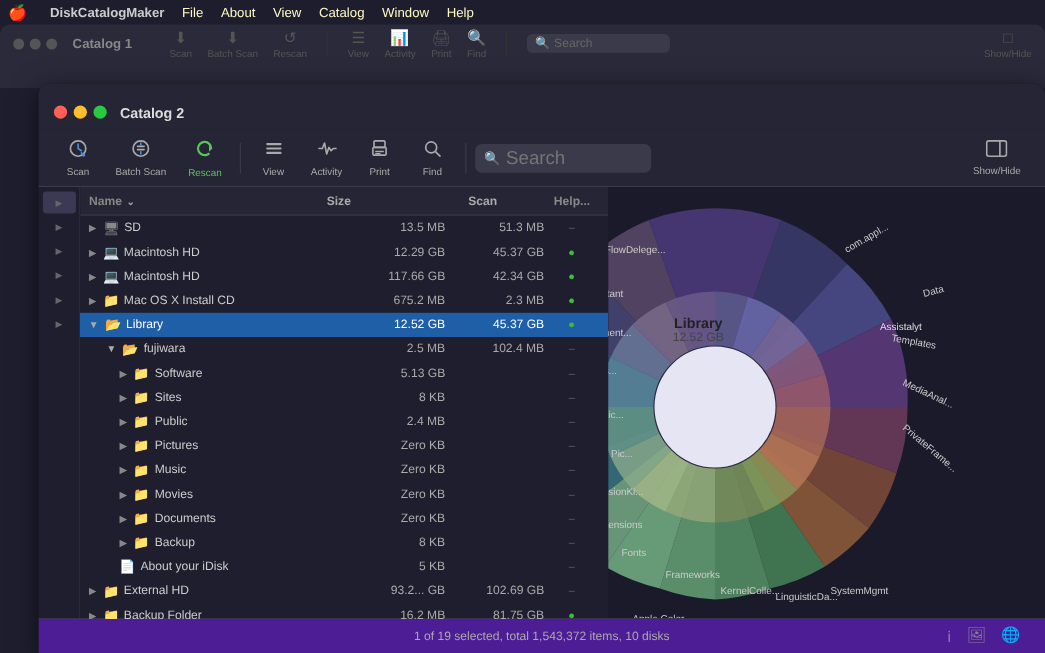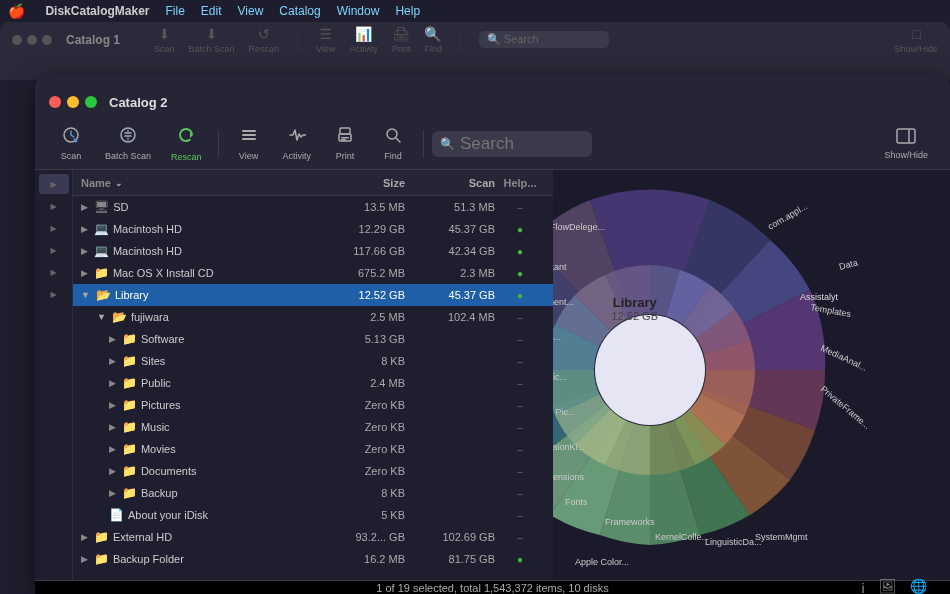--- a/index.html
+++ b/index.html
@@ -228,20 +228,21 @@
     .file-list-header {
       display: flex;
       align-items: center;
       padding: 4px 8px;
       background: #252535;
       border-bottom: 1px solid #3a3a4a;
       font-size: 11px;
       color: #888;
       font-weight: 600;
       height: 26px;
+      gap: 43px;
     }
 
     .col-name {
       flex: 1;
       display: flex;
       align-items: center;
       gap: 4px;
     }
 
     .col-size { width: 90px; text-align: right; }
@@ -305,22 +306,22 @@
       background: #1a1a2a;
       display: flex;
       align-items: center;
       justify-content: center;
       position: relative;
       overflow: hidden;
     }
 
     
     .status-bar {
-      height: 14px;
-      background: #000000;
+      height: 32px;
+      background: #4c1d95;
       border-top: 1px solid #3a3a4a;
       display: flex;
       align-items: center;
       justify-content: center;
       font-size: 11px;
       color: #aaa;
       gap: 20px;
     }
 
     .status-icons {
@@ -357,30 +358,30 @@
       align-items: center;
       padding: 0 8px;
       font-size: 12px;
       color: #ccc;
       z-index: 100;
       gap: 16px;
     }
 
     .menu-apple { font-size: 14px; margin-right: 4px; }
     .menu-app { font-weight: 700; }
-    .menu-item { color: #7dd3fc; cursor: pointer; }
+    .menu-item { color: #fef9c3; cursor: pointer; }
   </style>
 </head>
 <body>
 
 <div class="menubar">
   <span class="menu-apple">🍎</span>
   <span class="menu-app">DiskCatalogMaker</span>
   <span class="menu-item">File</span>
-  <span class="menu-item">Edit</span>
+  <span class="menu-item">About</span>
   <span class="menu-item">View</span>
   <span class="menu-item">Catalog</span>
   <span class="menu-item">Window</span>
   <span class="menu-item">Help</span>
 </div>
 
 <div class="bg-window" style="top:22px; height:58px;">
   <div class="bg-toolbar">
     <div class="bg-traffic-lights">
       <div class="bg-dot"></div>

